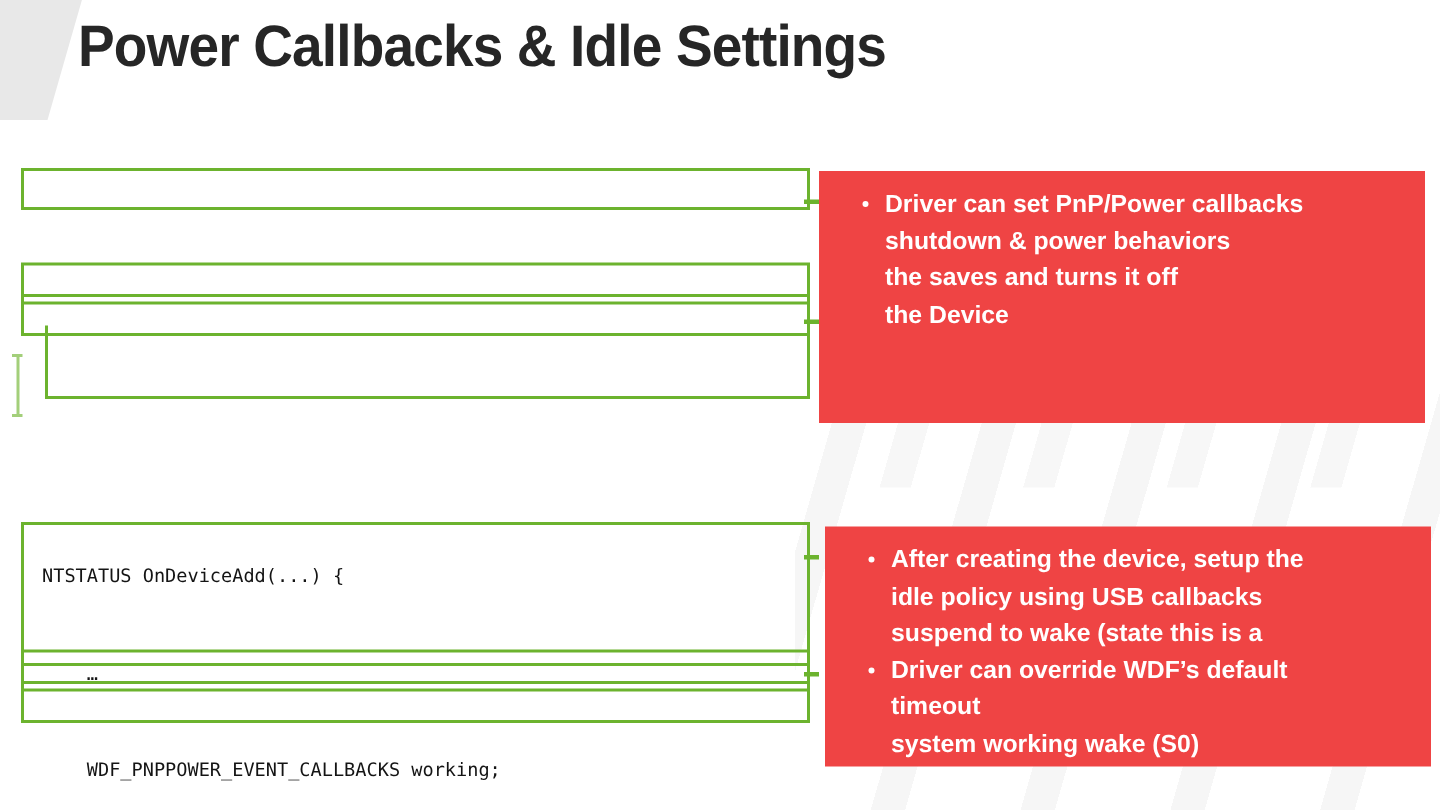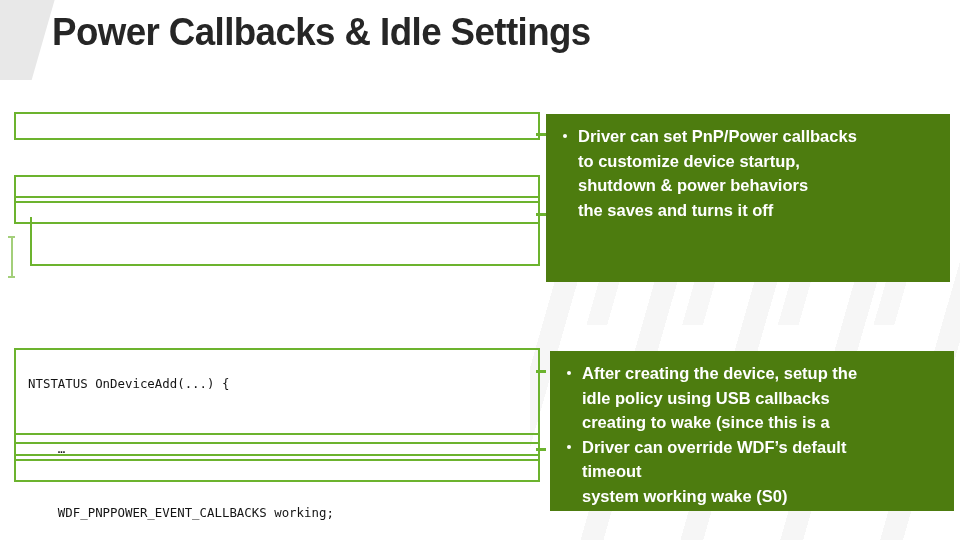--- a/index.html
+++ b/index.html
@@ -72,27 +72,27 @@
     position:absolute;left:11px;top:236px;width:2px;height:42px;
     background:#a3cf7a;
   }
   .conn-tick{
     position:absolute;left:8px;width:7px;height:2px;background:#a3cf7a;
   }
 
   
   .callout{
     position:absolute;
-    background:#4d7c0f;
+    background:#ef4444;
     color:#ffffff;
     font-family:"Liberation Sans",sans-serif;
     font-weight:bold;
     font-size:16.5px;
     line-height:24.5px;
-    padding:10px 14px 10px 10px;
+    padding:10px 14px 10px 22px;
     box-sizing:border-box;
   }
   .callout .blk{display:block;margin:0;padding:0;}
   .callout .bul{
     display:block;position:relative;padding-left:22px;
   }
   .callout .bul::before{
     content:"";
     position:absolute;left:7px;top:10px;
     width:4px;height:4px;border-radius:50%;
@@ -157,27 +157,27 @@
   <div class="conn-tick" style="top:236px;"></div>
   <div class="conn-tick" style="top:276px;"></div>
 
   <div class="nub" style="left:536px;top:133px;"></div>
   <div class="nub" style="left:536px;top:213px;"></div>
   <div class="nub" style="left:536px;top:370px;"></div>
   <div class="nub" style="left:536px;top:448px;"></div>
 
   <div class="callout" id="callout1">
     <span class="bul blk">Driver can set PnP/Power callbacks</span>
-    <span class="cont blk">to customize device startup,</span>
     <span class="cont blk">shutdown &amp; power behaviors</span>
     <span class="cont blk">the saves and turns it off</span>
+    <span class="cont blk">the Device</span>
   </div>
 
   <div class="callout" id="callout2">
     <span class="bul blk">After creating the device, setup the</span>
     <span class="cont blk">idle policy using USB callbacks</span>
-    <span class="cont blk">creating to wake (since this is a</span>
+    <span class="cont blk">suspend to wake (state this is a</span>
     <span class="bul blk">Driver can override WDF’s default</span>
     <span class="cont blk">timeout</span>
     <span class="cont blk">system working wake (S0)</span>
   </div>
 
 </div>
 
 </body></html>

